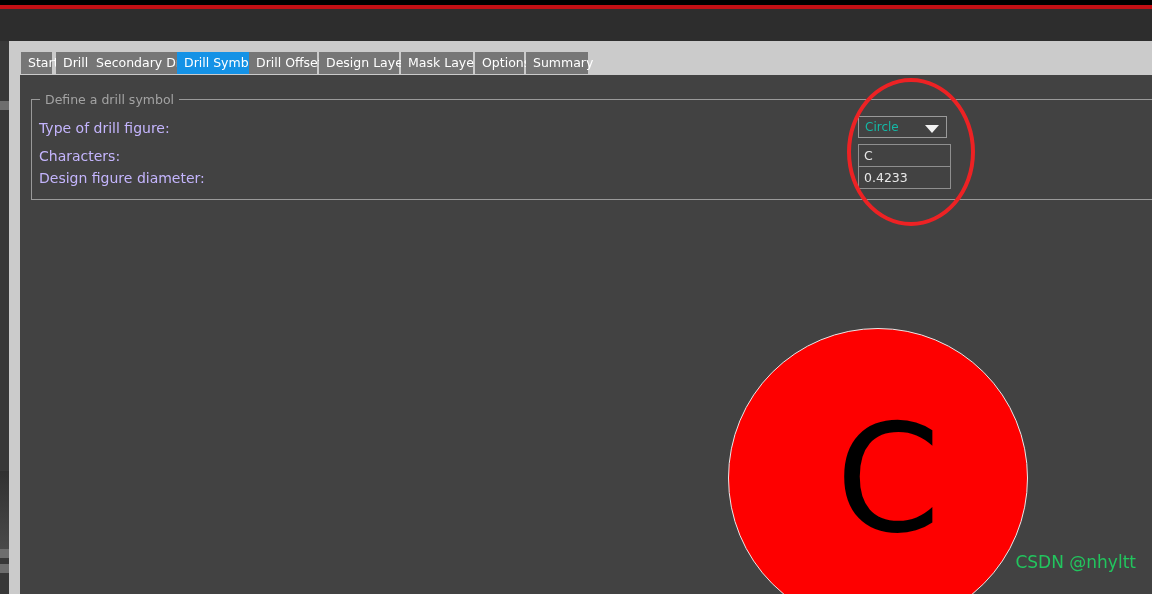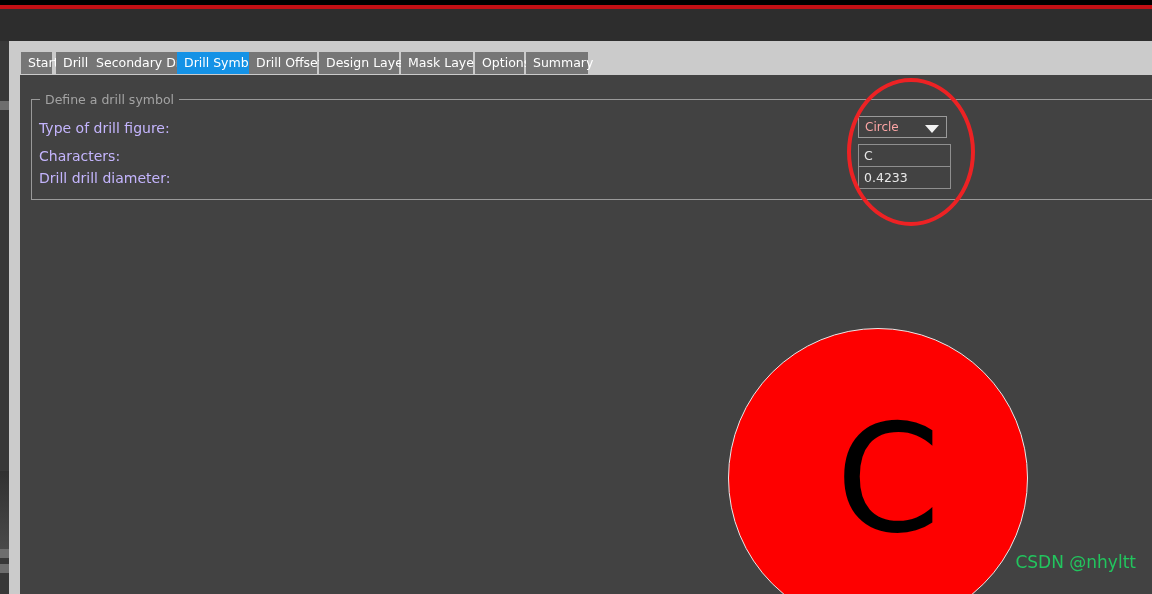--- a/index.html
+++ b/index.html
@@ -95,21 +95,21 @@
   .lbl-diam { left: 19px; top: 95px; }
   
   .combo {
     position: absolute; left: 838px; top: 41px; width: 89px; height: 22px;
     background: #424242;
     border: 1px solid #9a9a9a;
     box-sizing: border-box;
   }
   .combo-value {
     position: absolute; left: 6px; top: 3px;
-    color: #fca5a5;
+    color: #14b8a6;
     font-size: 12px;
     white-space: nowrap;
   }
   .combo-arrow {
     position: absolute; right: 7px; top: 8px;
     width: 0; height: 0;
     border-left: 7px solid transparent;
     border-right: 7px solid transparent;
     border-top: 8px solid #f2f2f2;
   }
@@ -183,21 +183,21 @@
 
 <div class="tabstrip" id="tabstrip"></div>
 
 <div class="content">
 
   <div class="groupbox"></div>
   <div class="groupbox-title">Define a drill symbol</div>
 
   <div class="form-label lbl-type">Type of drill figure:</div>
   <div class="form-label lbl-chars">Characters:</div>
-  <div class="form-label lbl-diam">Drill drill diameter:</div>
+  <div class="form-label lbl-diam">Design figure diameter:</div>
 
   <div class="combo">
     <span class="combo-value">Circle</span>
     <span class="combo-arrow"></span>
   </div>
 
   <div class="textbox tb-chars">
     <span class="textbox-value">C</span>
   </div>
 

